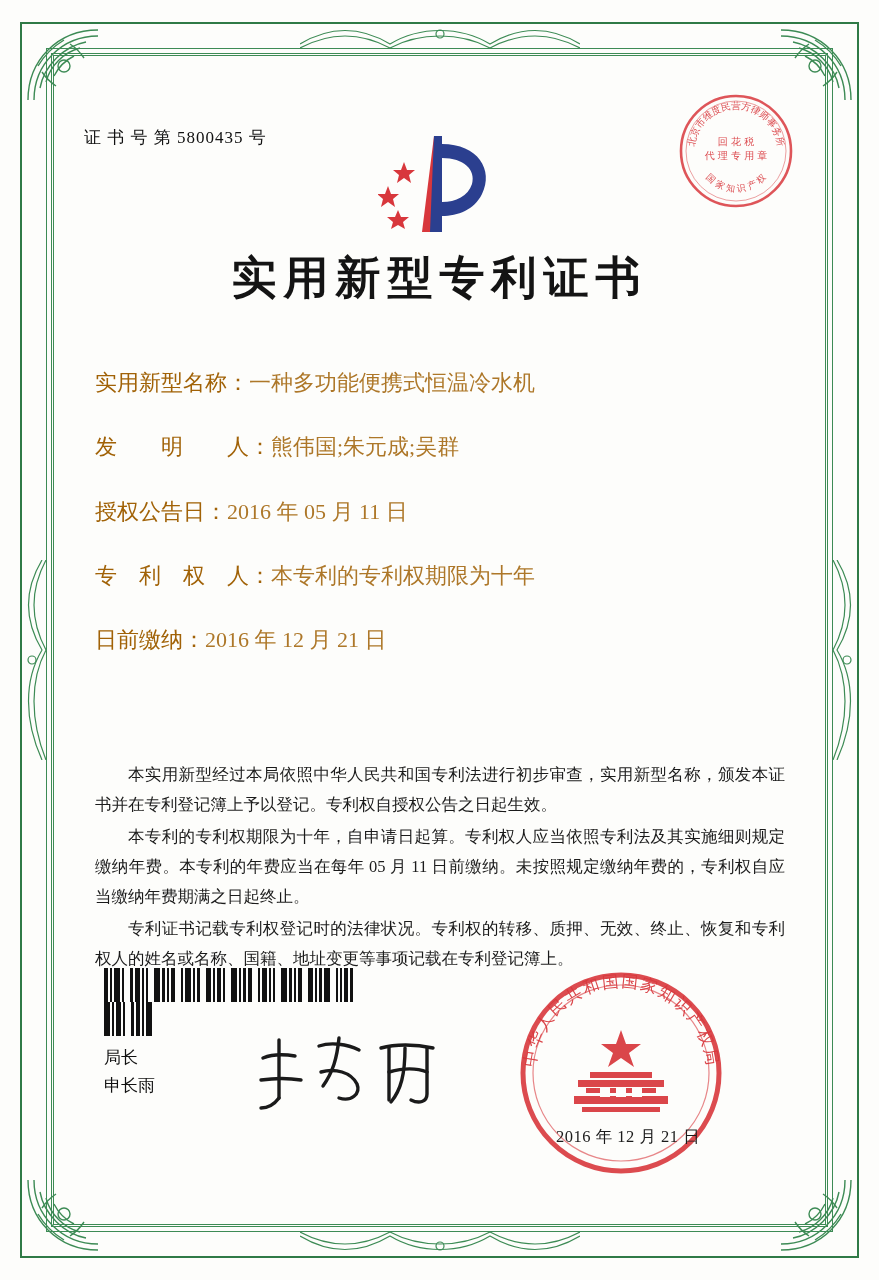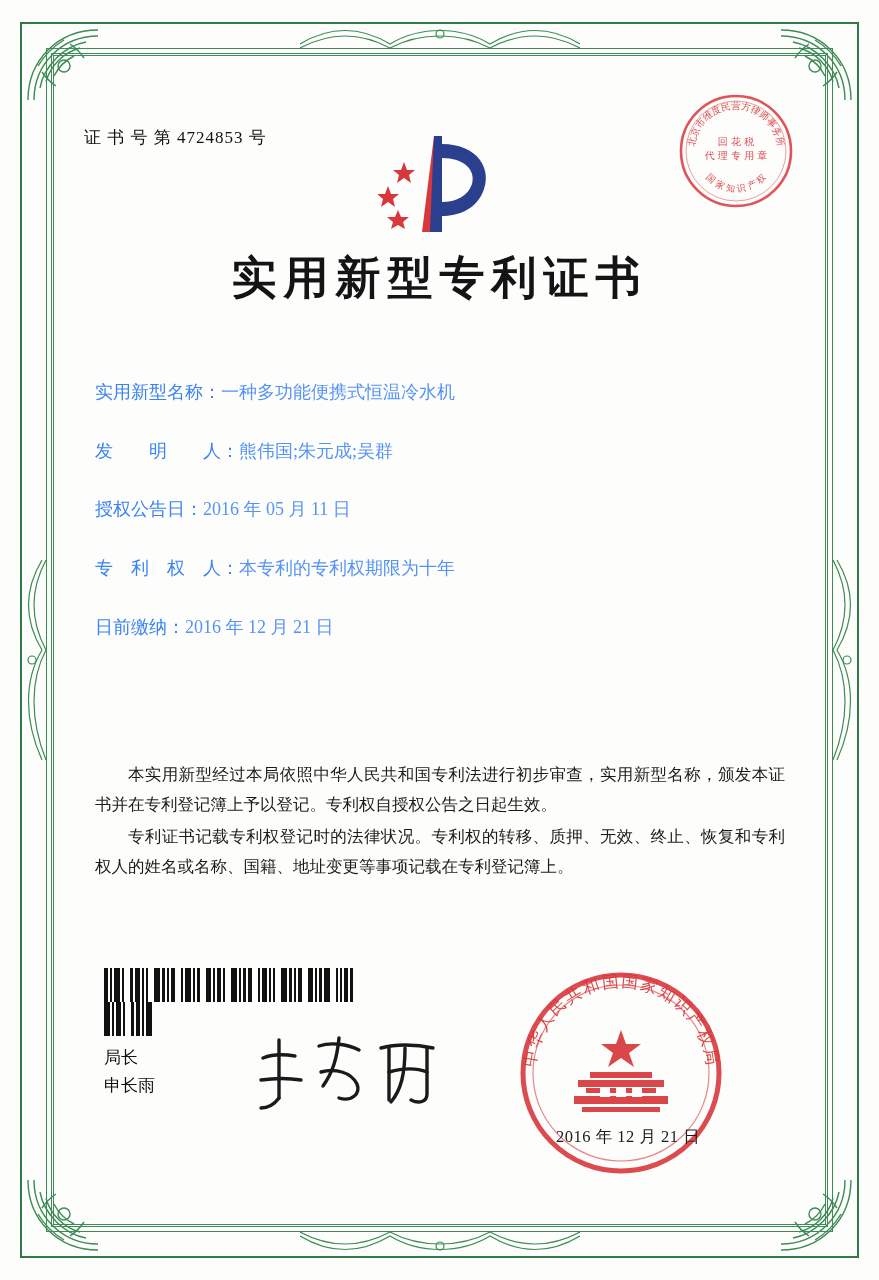--- a/index.html
+++ b/index.html
@@ -102,24 +102,24 @@
     font-size: 45px;
     font-weight: bold;
     letter-spacing: 7px;
     color: #141414;
     font-family: "DejaVu Serif", "Liberation Serif", serif;
   }
 
   .fields {
     position: absolute;
     left: 95px;
-    top: 380px;
+    top: 368px;
     width: 700px;
-    font-size: 18px;
-    color: #3b82f6;
+    font-size: 22px;
+    color: #a16207;
   }
   .field-row {
     margin-bottom: 33.5px;
     line-height: 1.4;
     white-space: nowrap;
   }
   .field-label {
     display: inline-block;
   }
   .field-value {
@@ -290,21 +290,21 @@
   <svg class="edge-orn edge-right" viewBox="0 0 26 200" preserveAspectRatio="none">
     <g fill="none" stroke="currentColor" stroke-width="1.2">
       <path d="M20 0 C2 30 2 60 20 90 C2 120 2 160 20 200"></path>
       <path d="M24 0 C8 30 8 60 24 90 C8 120 8 160 24 200"></path>
       <circle cx="10" cy="100" r="4"></circle>
     </g>
   </svg>
 
   <div class="cert-number">
     <span>证 书 号 第</span>
-    <span>4724853</span>
+    <span>5800435</span>
     <span>号</span>
   </div>
 
   <svg class="logo" viewBox="0 0 120 112">
     <g fill="#d8373c">
       <polygon points="10,58 13,66 21,66 15,71 17,79 10,74 3,79 5,71 -1,66 7,66"></polygon>
       <polygon points="26,34 29,42 37,42 31,47 33,55 26,50 19,55 21,47 15,42 23,42"></polygon>
       <polygon points="20,82 23,89 31,89 25,94 27,101 20,97 13,101 15,94 9,89 17,89"></polygon>
     </g>
     <polygon points="56,8 64,8 64,104 44,104" fill="#d8373c"></polygon>
@@ -342,20 +342,21 @@
     <div class="field-row">
       <span class="field-label">专　利　权　人：</span><span class="field-value faded">本专利的专利权期限为十年</span>
     </div>
     <div class="field-row">
       <span class="field-label">日前缴纳：</span><span class="field-value faded">2016 年 12 月 21 日</span>
     </div>
   </div>
 
   <div class="paragraphs">
     <p>本实用新型经过本局依照中华人民共和国专利法进行初步审查，实用新型名称，颁发本证书并在专利登记簿上予以登记。专利权自授权公告之日起生效。</p>
+    <p>本专利的专利权期限为十年，自申请日起算。专利权人应当依照专利法及其实施细则规定缴纳年费。本专利的年费应当在每年 05 月 11 日前缴纳。未按照规定缴纳年费的，专利权自应当缴纳年费期满之日起终止。</p>
     <p>专利证书记载专利权登记时的法律状况。专利权的转移、质押、无效、终止、恢复和专利权人的姓名或名称、国籍、地址变更等事项记载在专利登记簿上。</p>
   </div>
 
   <div class="barcode">
     <span style="width:4px"></span><span style="width:2px"></span><span style="width:6px"></span><span style="width:2px"></span>
     <span style="width:3px"></span><span style="width:5px"></span><span style="width:2px"></span><span style="width:2px"></span>
     <span style="width:6px"></span><span style="width:3px"></span><span style="width:2px"></span><span style="width:4px"></span>
     <span style="width:2px"></span><span style="width:6px"></span><span style="width:2px"></span><span style="width:3px"></span>
     <span style="width:5px"></span><span style="width:2px"></span><span style="width:4px"></span><span style="width:2px"></span>
     <span style="width:6px"></span><span style="width:2px"></span><span style="width:3px"></span><span style="width:4px"></span>

